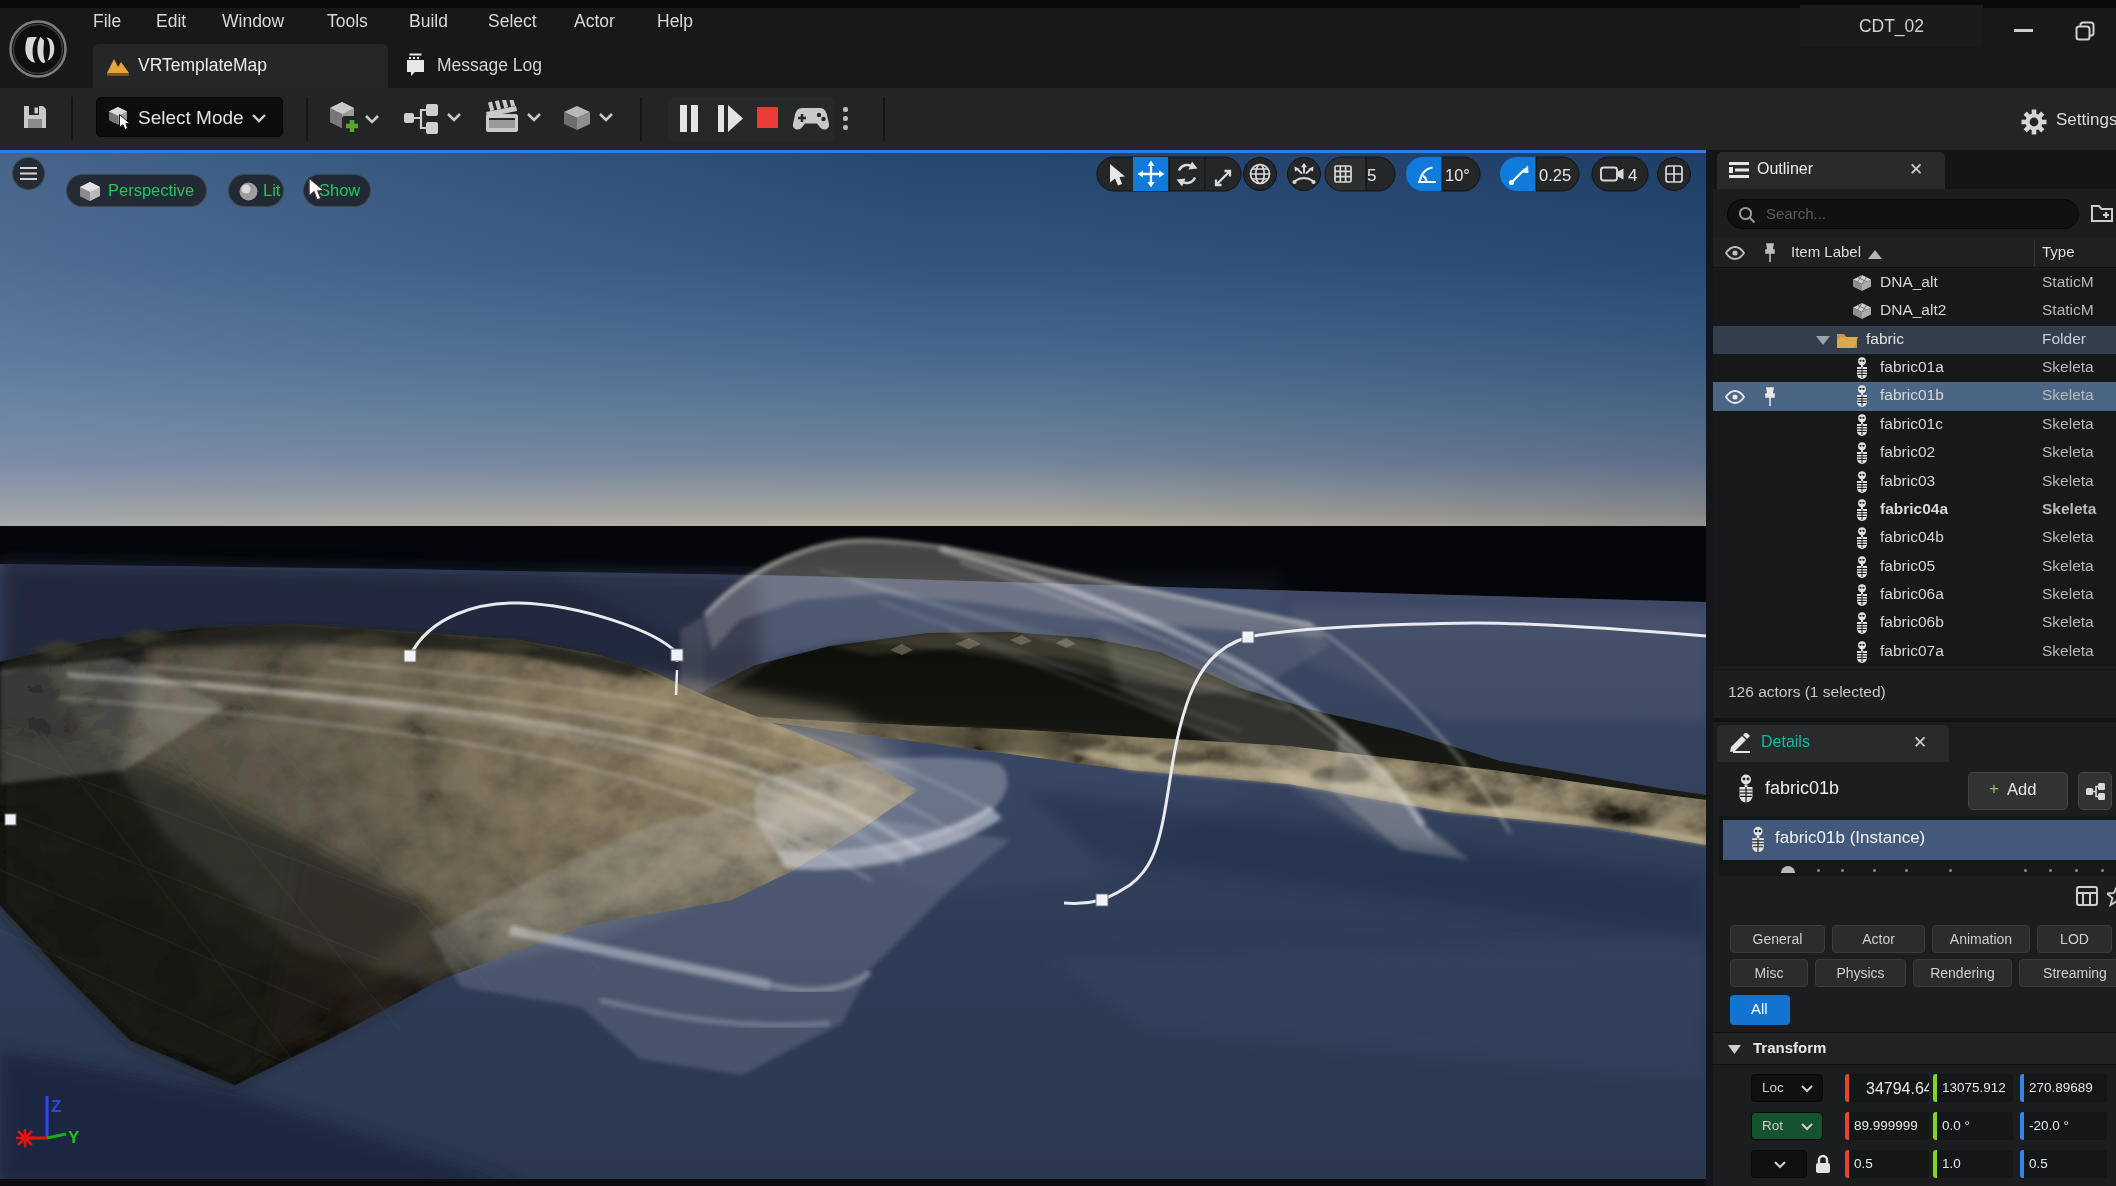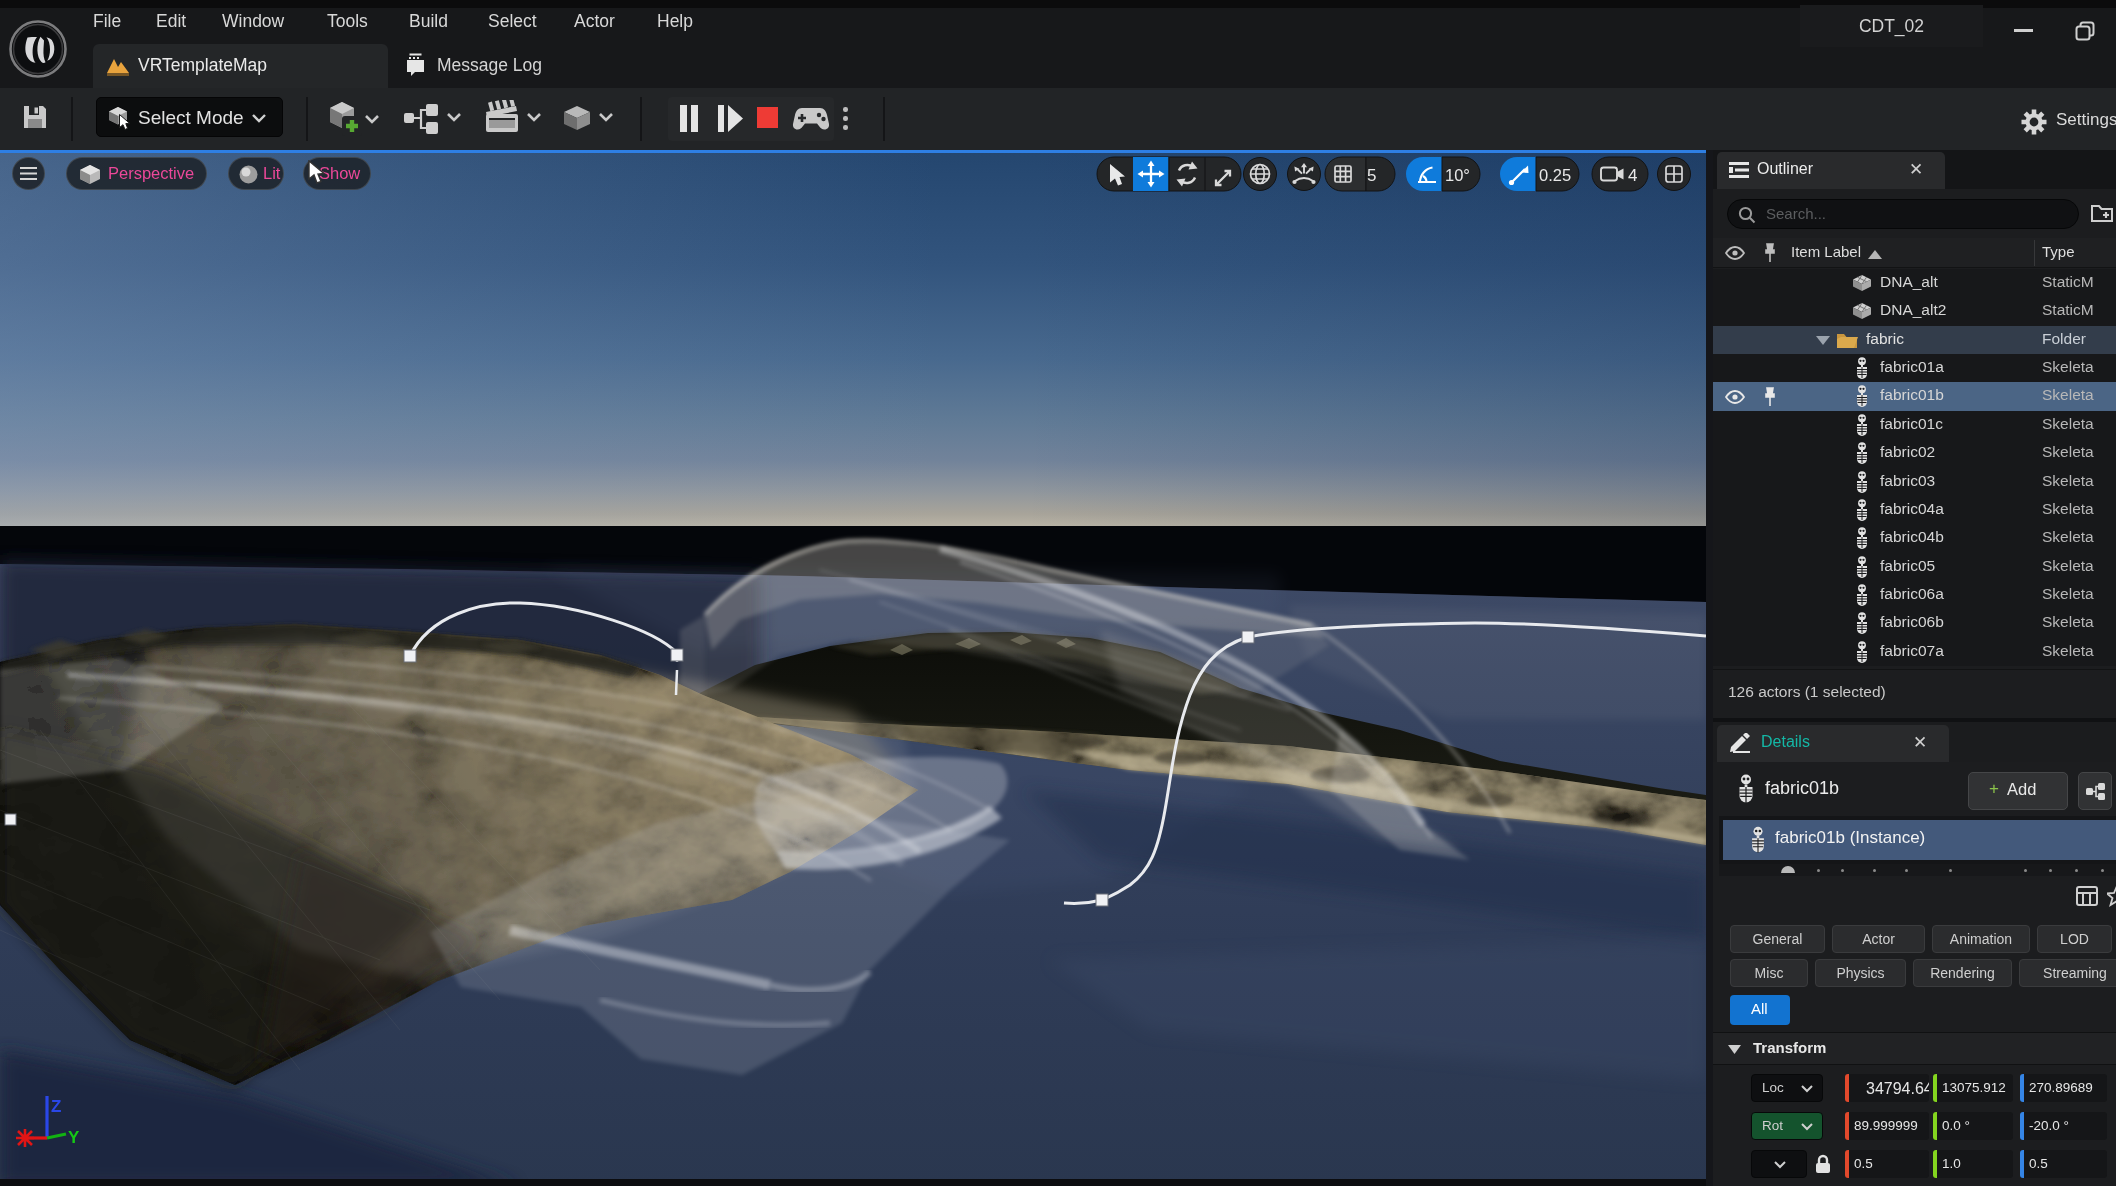--- a/index.html
+++ b/index.html
@@ -20,21 +20,21 @@
   #msgtab span { position:absolute; left:42px; top:11px; font-size:17.5px; color:#d4d4d4; }
   #selmode { left:96px; top:97px; width:187px; height:40px; background:#0c0d0e; border-radius:5px;
              border:1px solid #050506; }
   #selmode .lbl { position:absolute; left:41px; top:9px; font-size:19px; color:#e2e2e2; }
   .tbdiv { width:2px; height:44px; background:#141517; top:97px; }
   #settings { right:0px; top:103px; width:96px; height:34px; color:#dadada; font-size:17px; line-height:34px; }
   
   #viewport { left:0; top:150px; width:1706px; height:1036px; background:#223; }
   
   .vpill { position:absolute; height:33px; background:rgba(27,30,34,0.82); border:1px solid rgba(90,94,100,0.55);
-           border-radius:17px; color:#ec4899; font-size:16.5px; line-height:31px; }
+           border-radius:17px; color:#22c55e; font-size:16.5px; line-height:31px;margin-top:17px; }
   
   #rpanel { left:1713px; top:150px; width:403px; height:1036px; background:#1b1c1e; overflow:hidden; }
   .ptab { position:absolute; background:#292a2c; border-radius:5px 5px 0 0; height:37px; }
 </style>
 </head>
 <body>
 <div class="abs" id="topblack"></div>
 <div class="abs" id="menubar"></div>
 <div class="abs" id="tabstrip"></div>
 <div class="abs" id="toolbar"></div>
@@ -608,21 +608,21 @@
             <circle cx="9.5" cy="3.8" r="1.1" fill="#1c1d1f"></circle>
 <rect x="7" y="8" width="2" height="2" fill="#e2e2e2"></rect>
 <path d="M3 10 h10 v7 a5 5 0 0 1 -10 0 Z" fill="#e2e2e2"></path>
 <g stroke="#1c1d1f" stroke-width="1">
               <path d="M8 10 v11 M3 12.5 h10 M3 15 h10 M3.5 17.5 h9"></path>
             </g>
 </svg>
           <span style="position:absolute;left:167px;top:4px;font-size:15.5px;color:#d6d6d6">fabric03</span>
           <span style="position:absolute;left:329px;top:4px;font-size:15.5px;color:#b8b8b8">Skeleta</span>
         </div>
-<div style="position:absolute;left:0;top:226.8px;width:403px;height:28.35px;">
+<div style="position:absolute;left:0;top:226.8px;width:403px;height:28.35px;font-weight:bold;">
           <svg style="position:absolute;left:141px;top:3px" width="16" height="22" viewBox="0 0 16 22" opacity="1.0">
 <circle cx="8" cy="4.2" r="3.9" fill="#e2e2e2"></circle>
 <circle cx="6.5" cy="3.8" r="1.1" fill="#1c1d1f"></circle>
             <circle cx="9.5" cy="3.8" r="1.1" fill="#1c1d1f"></circle>
 <rect x="7" y="8" width="2" height="2" fill="#e2e2e2"></rect>
 <path d="M3 10 h10 v7 a5 5 0 0 1 -10 0 Z" fill="#e2e2e2"></path>
 <g stroke="#1c1d1f" stroke-width="1">
               <path d="M8 10 v11 M3 12.5 h10 M3 15 h10 M3.5 17.5 h9"></path>
             </g>
 </svg>

